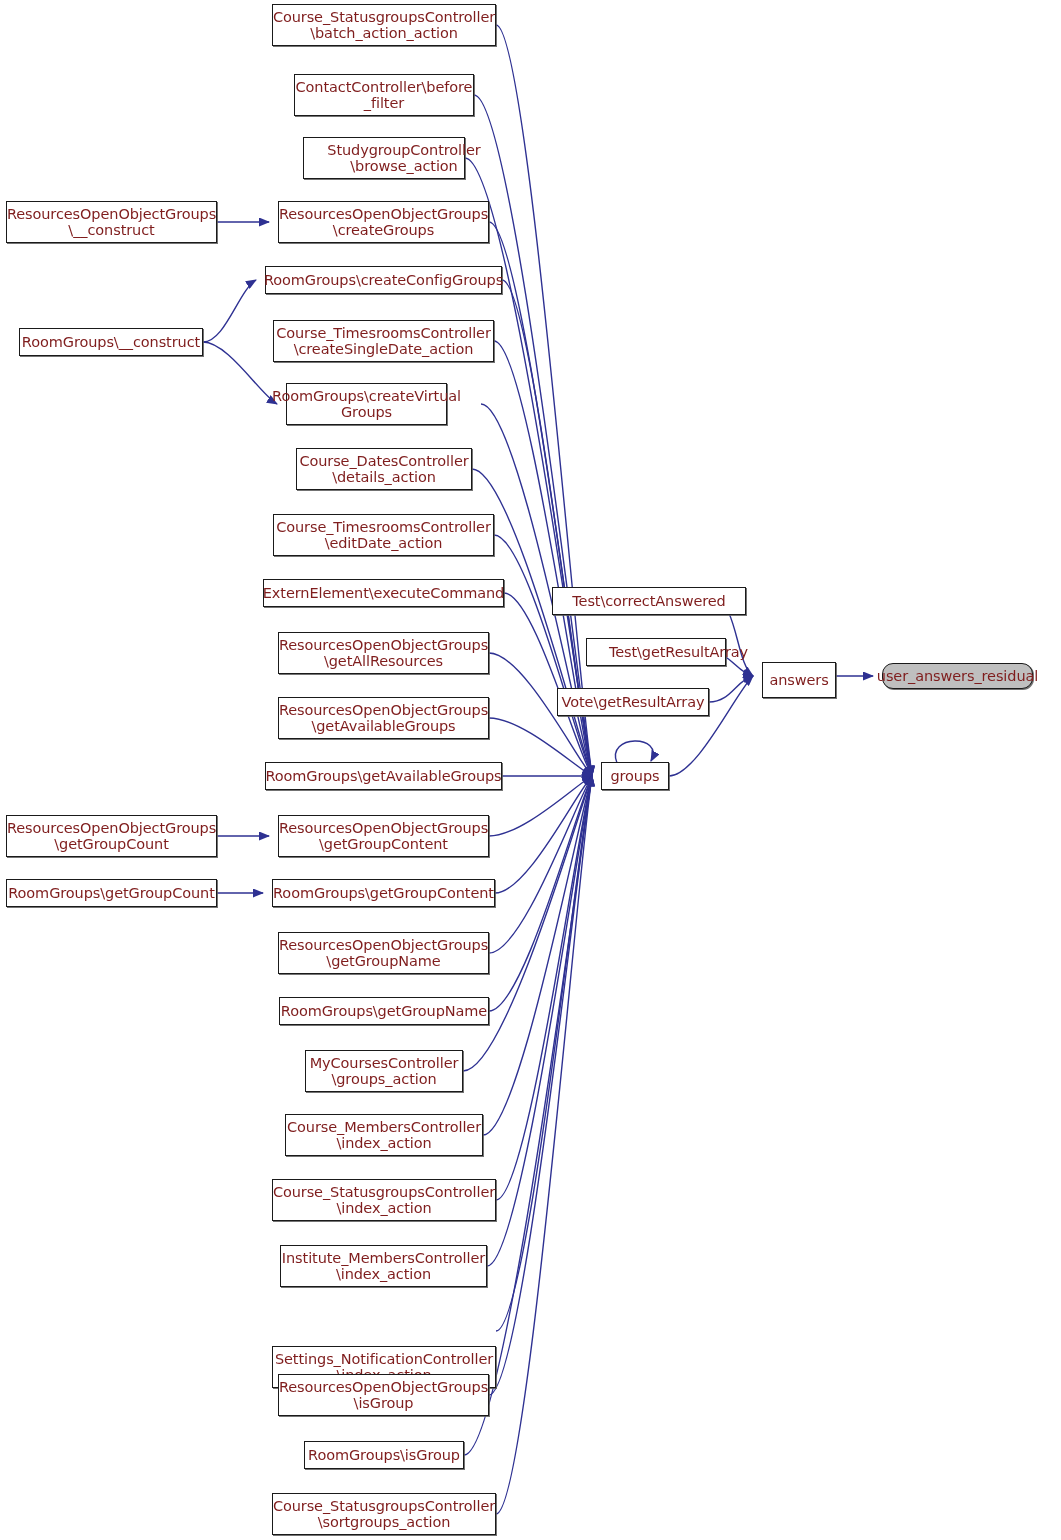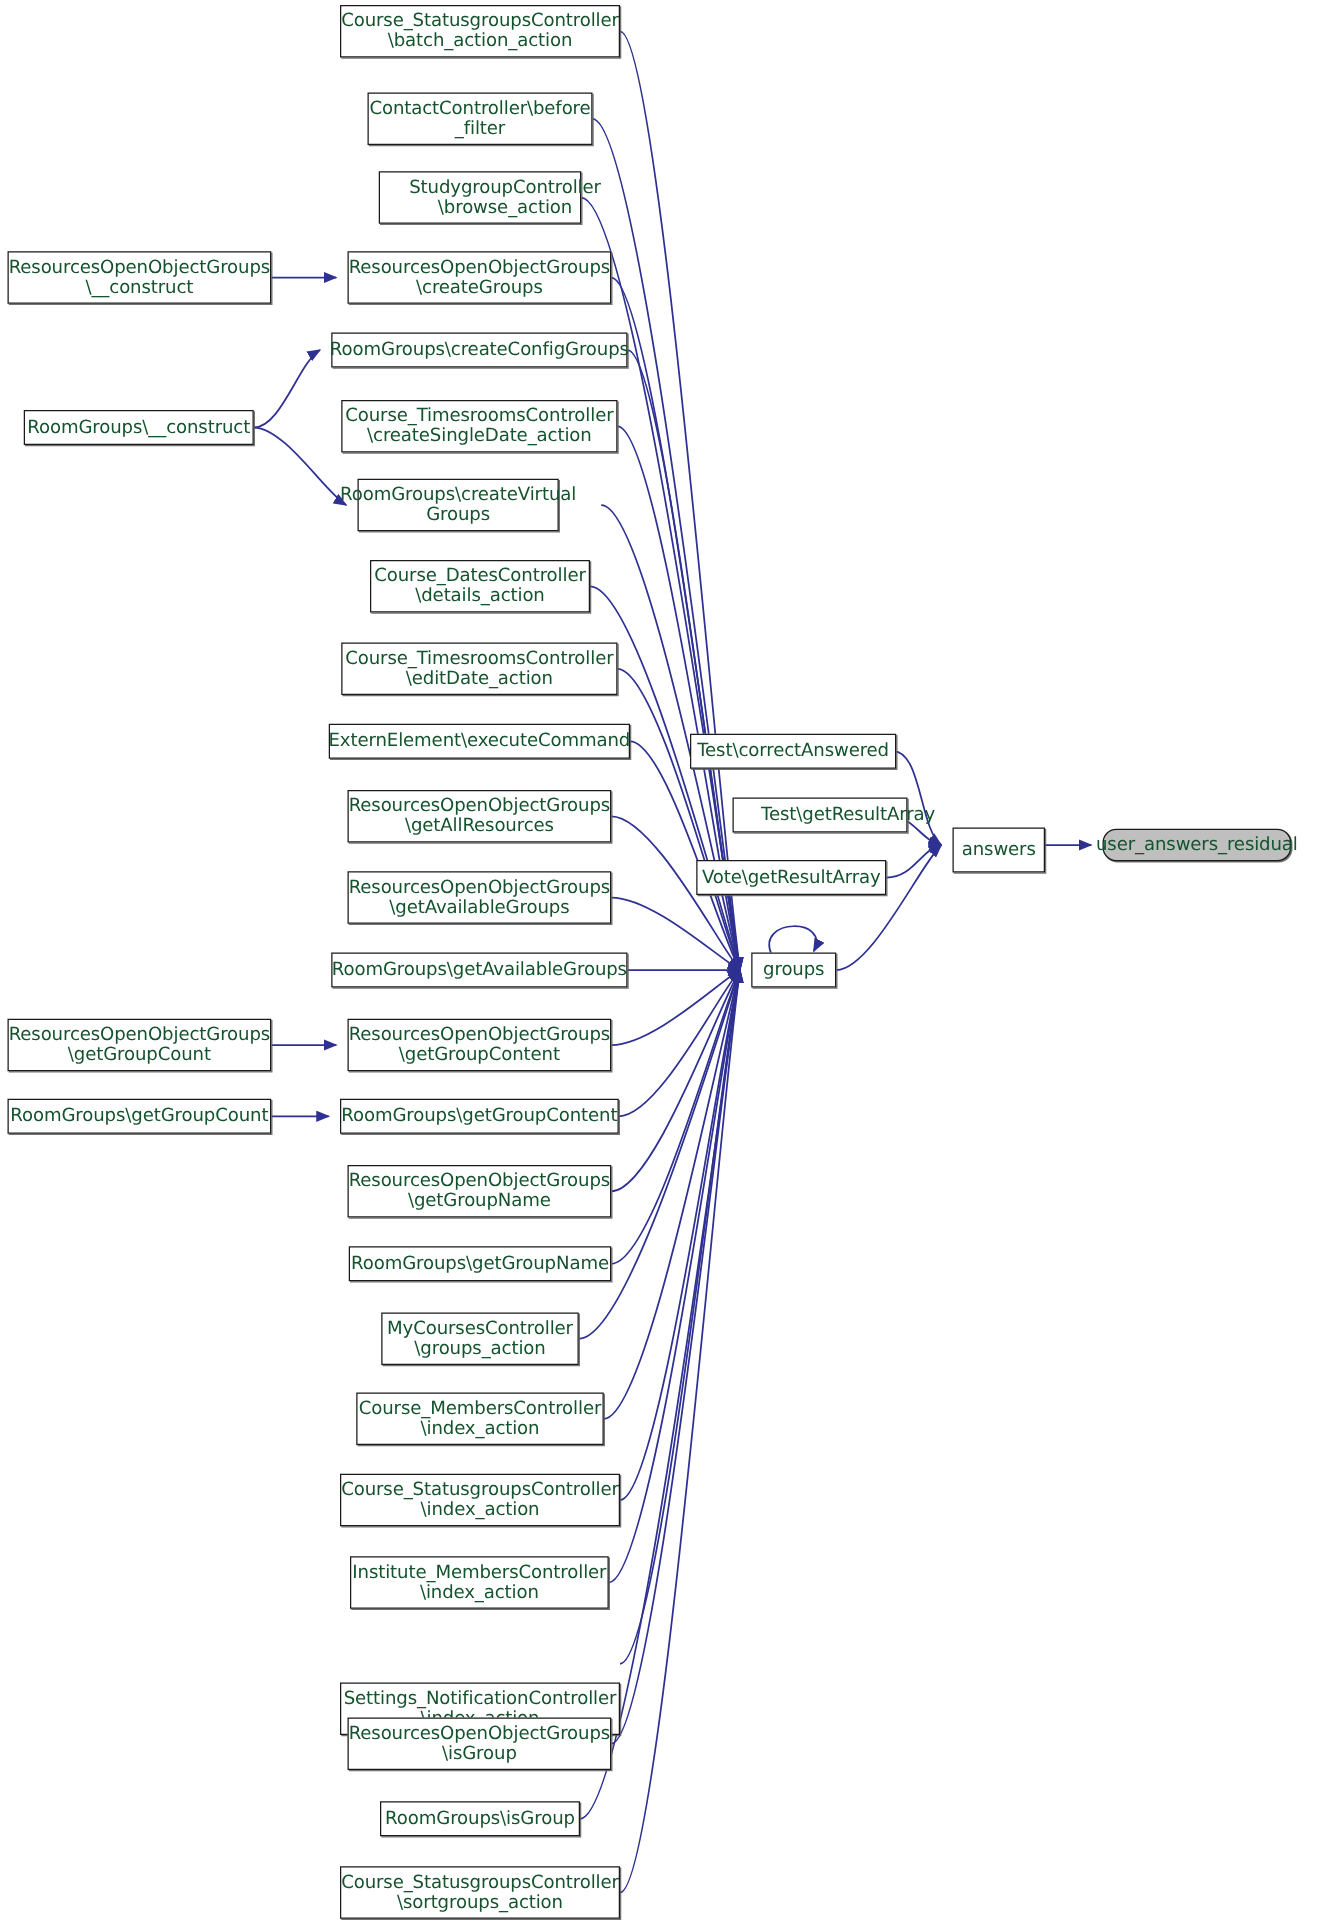--- a/index.html
+++ b/index.html
@@ -21,21 +21,21 @@
     top: 0;
     width: 1061px;
     height: 1540px;
     pointer-events: none;
   }
   .node {
     position: absolute;
     box-sizing: border-box;
     border: 1px solid #1a1a1a;
     background: #ffffff;
-    color: #14532d;
+    color: #7f1d1d;
     display: flex;
     align-items: center;
     justify-content: center;
     text-align: center;
     line-height: 1.12;
     font-size: 14.5px;
     letter-spacing: -0.1px;
     white-space: pre-line;
     z-index: 5;
     box-shadow: 1px 1px 0 rgba(90,90,90,0.85);
@@ -137,20 +137,20 @@
 \index_action</div>
       <div class="node" style="left: 280px; top: 1245px; width: 207px; height: 42px;">Institute_MembersController
 \index_action</div>
       <div class="node" style="left: 272px; top: 1310px; width: 224px; height: 42px; margin-top: 36px;">Settings_NotificationController
 \index_action</div>
       <div class="node" style="left: 278px; top: 1374px; width: 211px; height: 42px;">ResourcesOpenObjectGroups
 \isGroup</div>
       <div class="node" style="left: 304px; top: 1441px; width: 160px; height: 28px;">RoomGroups\isGroup</div>
       <div class="node" style="left: 272px; top: 1493px; width: 224px; height: 42px;">Course_StatusgroupsController
 \sortgroups_action</div>
-      <div class="node" style="left: 552px; top: 587px; width: 165px; height: 28px;">Test\correctAnswered</div>
+      <div class="node" style="left: 552px; top: 587px; width: 194px; height: 28px;">Test\correctAnswered</div>
       <div class="node" style="left: 586px; top: 638px; width: 140px; height: 28px; padding-left: 45px;">Test\getResultArray</div>
       <div class="node" style="left: 557px; top: 688px; width: 152px; height: 28px;">Vote\getResultArray</div>
       <div class="node" style="left: 601px; top: 762px; width: 68px; height: 28px;">groups</div>
       <div class="node" style="left: 762px; top: 662px; width: 74px; height: 36px;">answers</div>
       <div class="node highlight" style="left: 882px; top: 663px; width: 151px; height: 26px; border-radius: 11px;">user_answers_residual</div>
     </div>
 </div>
 
 </body></html>

